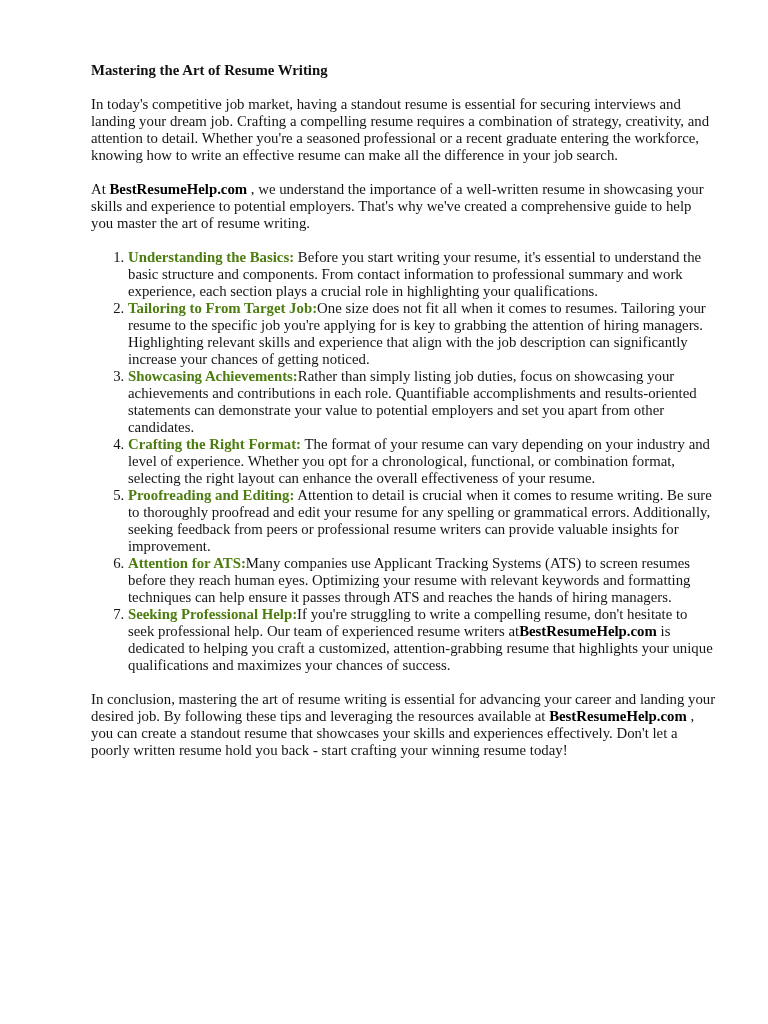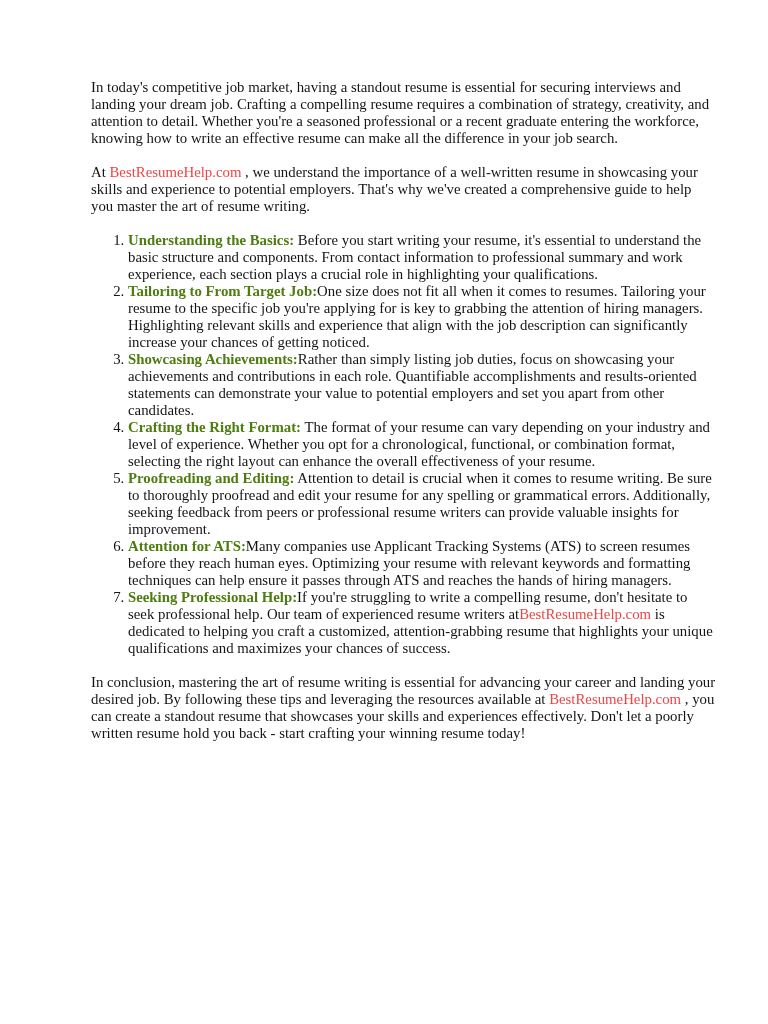--- a/index.html
+++ b/index.html
@@ -37,31 +37,32 @@
   }
   ol.tips-list li {
     margin: 0;
     padding: 0;
   }
   .tip-label {
     font-weight: 700;
     color: #4d7c0f;
   }
   a.brand-link {
-    color: #ef4444;
-    font-weight: 400;
+    color: #000000;
+    font-weight: 700;
     text-decoration: none;
     cursor: pointer;
   }
 </style>
 </head>
 <body>
 
 <div class="page">
 
+  <h1 class="doc-title">Mastering the Art of Resume Writing</h1>
 
   <p class="doc-para"><span>In today's competitive job market, having a standout resume is essential for securing interviews and landing your dream job. Crafting a compelling resume requires a combination of strategy, creativity, and attention to detail. Whether you're a seasoned professional or a recent graduate entering the workforce, knowing how to write an effective resume can make all the difference in your job search.</span></p>
 
   <p class="doc-para"><span>At </span><a class="brand-link" href="#">BestResumeHelp.com</a><span> , we understand the importance of a well-written resume in showcasing your skills and experience to potential employers. That's why we've created a comprehensive guide to help you master the art of resume writing.</span></p>
 
   <ol class="tips-list">
     <li><span class="tip-label">Understanding the Basics:</span><span> Before you start writing your resume, it's essential to understand the basic structure and components. From contact information to professional summary and work experience, each section plays a crucial role in highlighting your qualifications.</span></li>
     <li><span class="tip-label">Tailoring to From Target Job:</span><span>One size does not fit all when it comes to resumes. Tailoring your resume to the specific job you're applying for is key to grabbing the attention of hiring managers. Highlighting relevant skills and experience that align with the job description can significantly increase your chances of getting noticed.</span></li>
     <li><span class="tip-label">Showcasing Achievements:</span><span>Rather than simply listing job duties, focus on showcasing your achievements and contributions in each role. Quantifiable accomplishments and results-oriented statements can demonstrate your value to potential employers and set you apart from other candidates.</span></li>
     <li><span class="tip-label">Crafting the Right Format:</span><span> The format of your resume can vary depending on your industry and level of experience. Whether you opt for a chronological, functional, or combination format, selecting the right layout can enhance the overall effectiveness of your resume.</span></li>

